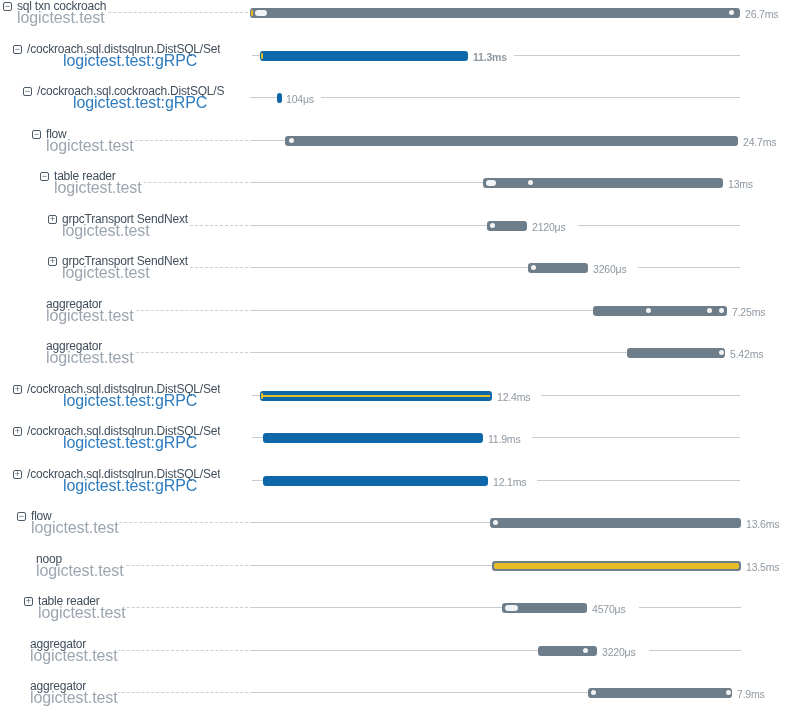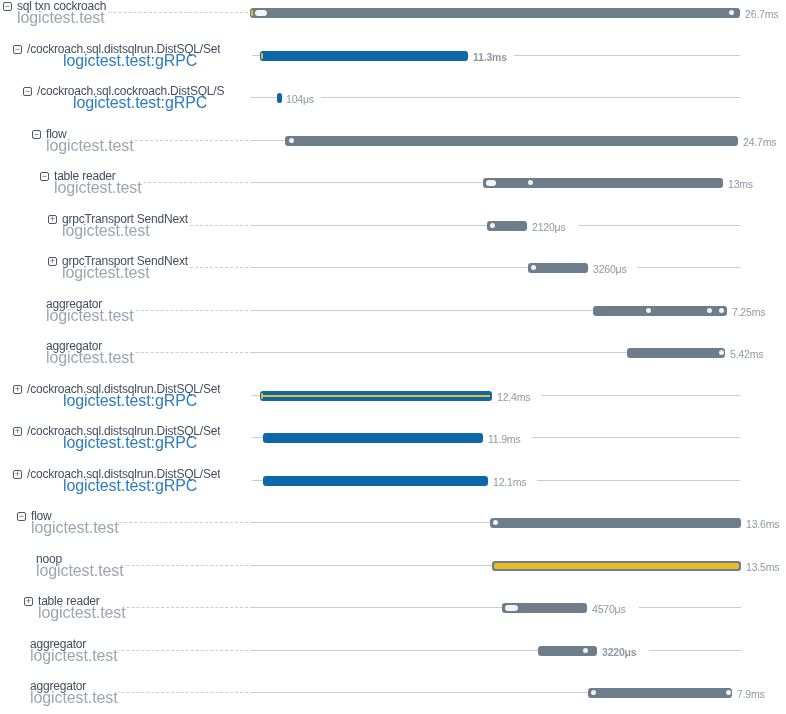--- a/index.html
+++ b/index.html
@@ -290,21 +290,21 @@
     <div class="label" style="left: 30px;">
       <div class="title-line">
 
         <span class="title" style="max-width: 227px;">aggregator</span>
       </div>
       <div class="subtitle">logictest.test</div>
     </div>
     <div class="bar gray" style="left: 538px; width: 59px;">
         <div class="dot" style="left: 45px; width: 5px;"></div>
       </div>
-    <span class="dur" style="left: 602px; font-weight: bold;">3220μs</span>
+    <span class="dur" style="left: 602px;">3220μs</span>
     <div class="trail" style="left: 649px; width: 92px;"></div>
   </div>
     <div class="row no-icon" style="top: 680px;">
     <div class="dash" style="left: 92px; width: 156px;"></div>
     <div class="lead" style="left: 250px; width: 338px;"></div>
     <div class="label" style="left: 30px;">
       <div class="title-line">
 
         <span class="title" style="max-width: 227px;">aggregator</span>
       </div>

